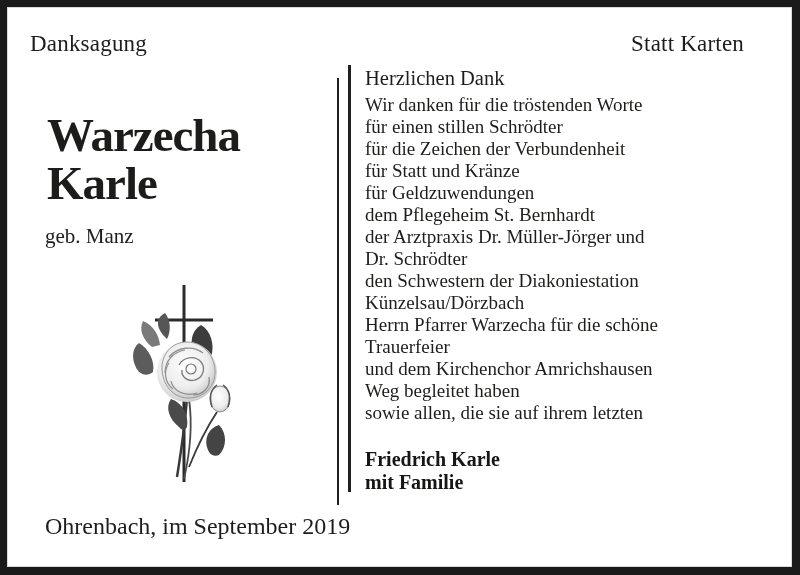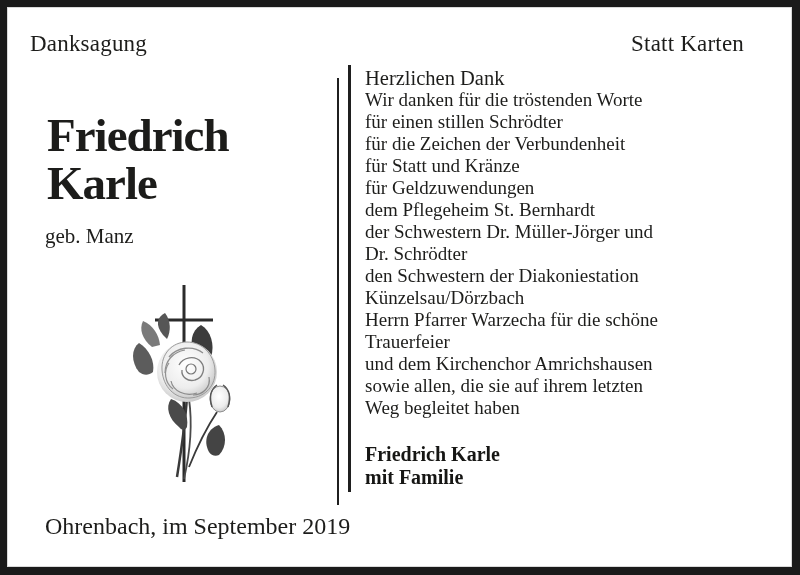--- a/index.html
+++ b/index.html
@@ -62,20 +62,21 @@
     background: #1f1f1f;
   }
   .thanks-col {
     position: absolute;
     left: 358px; top: 60px;
     width: 400px;
   }
   .thanks-heading {
     font-size: 20.5px;
     line-height: 22px;
+    margin-bottom: 5px;
   }
   .thanks-lines div {
     font-size: 19px;
     line-height: 22px;
     white-space: nowrap;
   }
   .signature {
     margin-top: 24px;
     font-weight: bold;
     font-size: 20px;
@@ -90,21 +91,21 @@
 </style>
 </head>
 <body>
 
 <div class="sheet">
 
   <div class="header-left">Danksagung</div>
   <div class="header-right">Statt Karten</div>
 
   <div class="name-block">
-    <div>Friedrich</div>
+    <div>Warzecha</div>
     <div>Karle</div>
   </div>
 
   <div class="birth-name">geb. Manz</div>
 
   <svg class="illustration" viewBox="0 0 130 215" xmlns="http://www.w3.org/2000/svg">
     <defs>
       <radialGradient id="rg" cx="45%" cy="40%" r="65%">
         <stop offset="0%" stop-color="#ffffff"></stop>
         <stop offset="65%" stop-color="#ededed"></stop>
@@ -148,29 +149,29 @@
 
   <div class="thanks-col">
     <div class="thanks-heading">Herzlichen Dank</div>
     <div class="thanks-lines">
       <div>Wir danken für die tröstenden Worte</div>
       <div>für einen stillen Schrödter</div>
       <div>für die Zeichen der Verbundenheit</div>
       <div>für Statt und Kränze</div>
       <div>für Geldzuwendungen</div>
       <div>dem Pflegeheim St. Bernhardt</div>
-      <div>der Schwestern Dr. Müller-Jörger und</div>
+      <div>der Arztpraxis Dr. Müller-Jörger und</div>
       <div>Dr. Schrödter</div>
       <div>den Schwestern der Diakoniestation</div>
       <div>Künzelsau/Dörzbach</div>
       <div>Herrn Pfarrer Warzecha für die schöne</div>
       <div>Trauerfeier</div>
       <div>und dem Kirchenchor Amrichshausen</div>
+      <div>Weg begleitet haben</div>
       <div>sowie allen, die sie auf ihrem letzten</div>
-      <div>Weg begleitet haben</div>
     </div>
     <div class="signature">
       <div>Friedrich Karle</div>
       <div>mit Familie</div>
     </div>
   </div>
 
   <div class="footer-line">Ohrenbach, im September 2019</div>
 
 </div>

